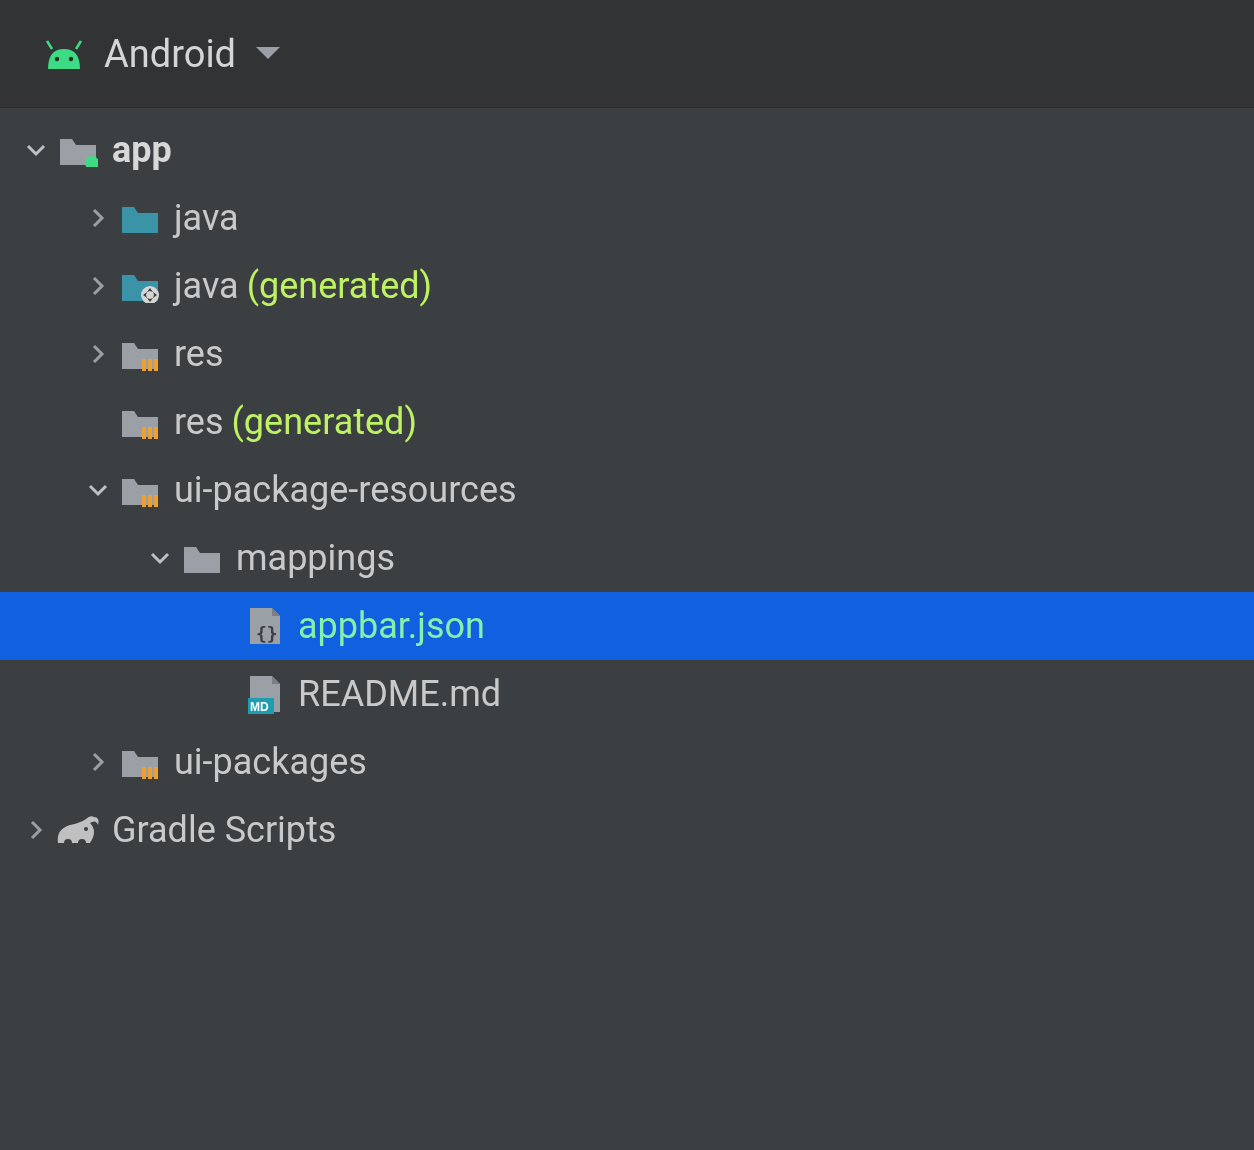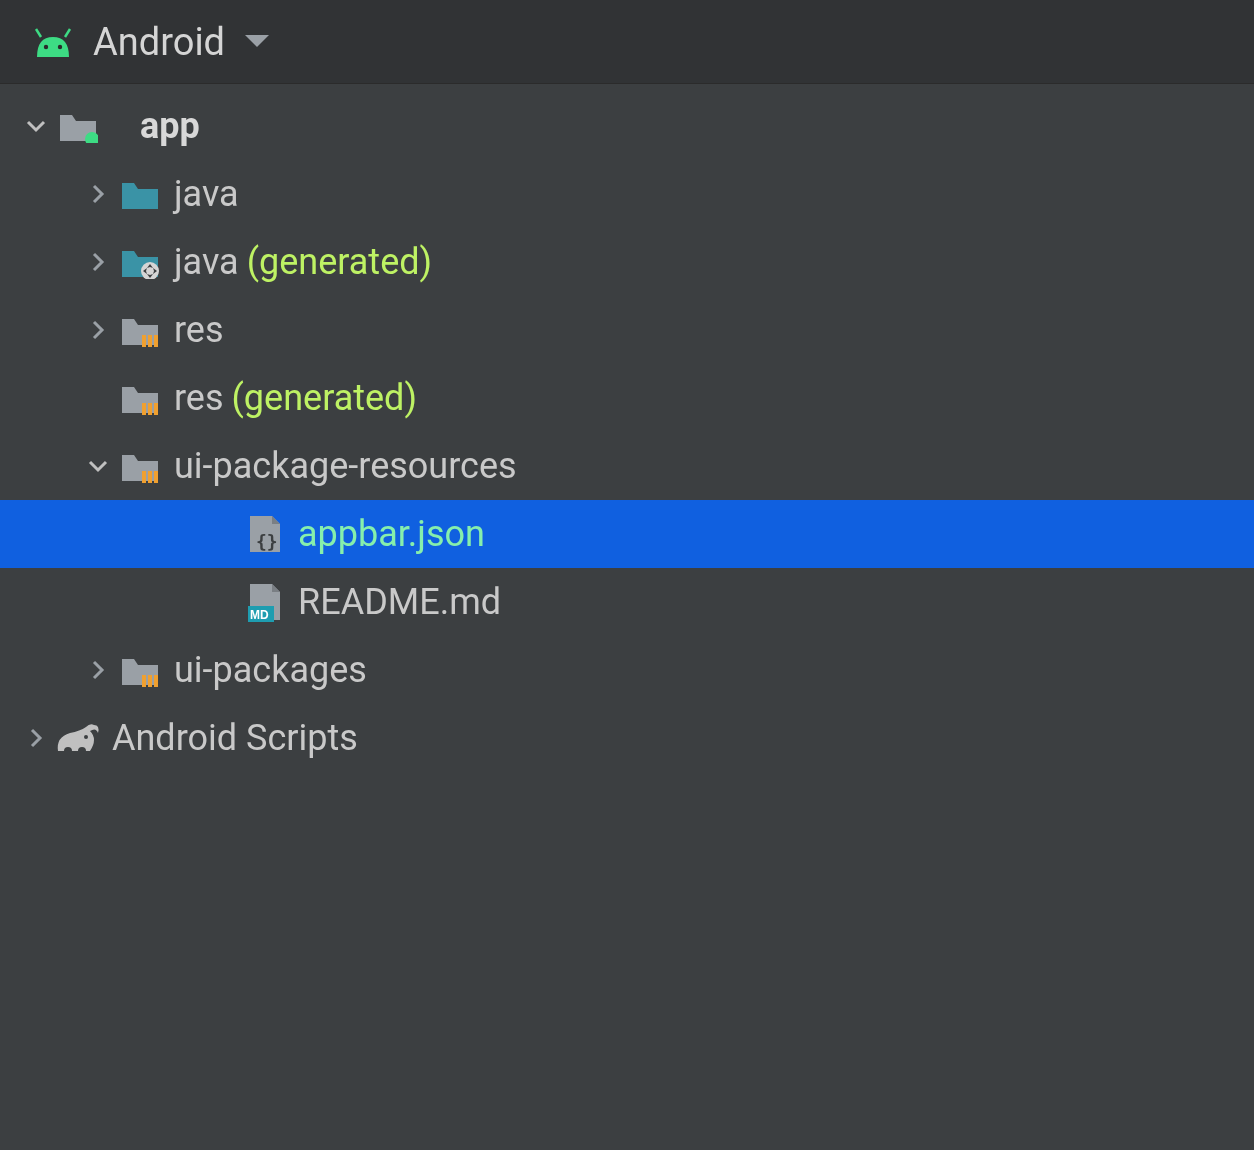--- a/index.html
+++ b/index.html
@@ -6,24 +6,24 @@
   body {
     background: #3c3f41;
     font-family: -apple-system, BlinkMacSystemFont, "Segoe UI", Roboto, sans-serif;
     width: 1254px;
     height: 1150px;
     overflow: hidden;
     color: #bbbbbb;
   }
   .header {
     background: #313335;
-    height: 84px;
+    height: 108px;
     display: flex;
     align-items: center;
-    padding-left: 31px;
+    padding-left: 42px;
     gap: 18px;
     border-bottom: 1px solid #2b2b2b;
   }
   .android-icon svg { display: block; }
   .header-title {
     color: #d5d5d5;
     font-size: 38px;
     font-weight: 400;
   }
   .dropdown-chev { color: #9aa0a6; }
@@ -50,21 +50,21 @@
   }
   .chev.spacer { visibility: hidden; }
   .icon-slot {
     width: 48px;
     display: inline-flex;
     justify-content: center;
     align-items: center;
     margin-right: 10px;
   }
   .label { color: #c9c9c9; }
-  .label.bold { font-weight: 700; color: #d8d8d8; margin-left: 28px; }
+  .label.bold { font-weight: 700; color: #d8d8d8; }
   .suffix { color: #bef264; margin-left: 8px; }
   svg { display: block; }
 </style>
 </head>
 <body>
 
 <div class="header">
   <span class="android-icon">
     <svg width="44" height="30" viewBox="0 0 44 30">
       <path d="M6 30 Q6 10 22 10 Q38 10 38 30 Z" fill="#3ddc84"></path>
@@ -178,20 +178,34 @@
       <svg width="40" height="34" viewBox="0 0 40 34">
         <path d="M2 6 L14 6 L18 12 L38 12 L38 32 L2 32 Z" fill="#9aa0a6"></path>
         <rect x="22" y="22" width="4" height="12" fill="#f0a030"></rect>
         <rect x="28" y="22" width="4" height="12" fill="#f0a030"></rect>
         <rect x="34" y="22" width="4" height="12" fill="#f0a030"></rect>
       </svg>
     </span>
     <span class="label">ui-package-resources</span>
   </div>
 
+  <div class="row">
+    <span class="indent" style="width:142px"></span>
+    <span class="chev">
+      <svg width="22" height="22" viewBox="0 0 22 22">
+          <path d="M3 7 L11 15 L19 7" stroke="#c0c0c0" stroke-width="3" fill="none"></path>
+        </svg>
+    </span>
+    <span class="icon-slot">
+      <svg width="40" height="34" viewBox="0 0 40 34">
+          <path d="M2 6 L14 6 L18 12 L38 12 L38 32 L2 32 Z" fill="#9aa0a6"></path>
+        </svg>
+    </span>
+    <span class="label">mappings</span>
+  </div>
 
   <div class="row selected">
     <span class="indent" style="width:204px"></span>
     <span class="chev spacer">›</span>
     <span class="icon-slot">
       <svg width="36" height="40" viewBox="0 0 36 40">
         <path d="M4 2 L26 2 L34 10 L34 38 L4 38 Z" fill="#9aa0a6"></path>
         <path d="M26 2 L26 10 L34 10 Z" fill="#7a7f84"></path>
         <text x="10" y="34" font-size="18" font-family="monospace" fill="#3c3f41" font-weight="bold">{}</text>
       </svg>
@@ -237,16 +251,16 @@
       <svg width="22" height="22" viewBox="0 0 22 22">
           <path d="M7 3 L15 11 L7 19" stroke="#9aa0a6" stroke-width="3" fill="none"></path>
         </svg>
     </span>
     <span class="icon-slot">
       <svg width="44" height="34" viewBox="0 0 44 34">
         <path d="M38 4 Q44 4 42 12 Q40 6 34 10 Q42 18 34 30 L30 30 Q30 26 26 26 Q22 26 22 30 L16 30 Q16 26 12 26 Q8 26 8 30 L2 30 Q0 16 14 12 Q24 10 30 6 Q34 2 38 4 Z" fill="#c0c0c0"></path>
         <circle cx="30" cy="16" r="2" fill="#3c3f41"></circle>
       </svg>
     </span>
-    <span class="label">Android Scripts</span>
+    <span class="label">Gradle Scripts</span>
   </div>
 
 </div>
 
 </body></html>

